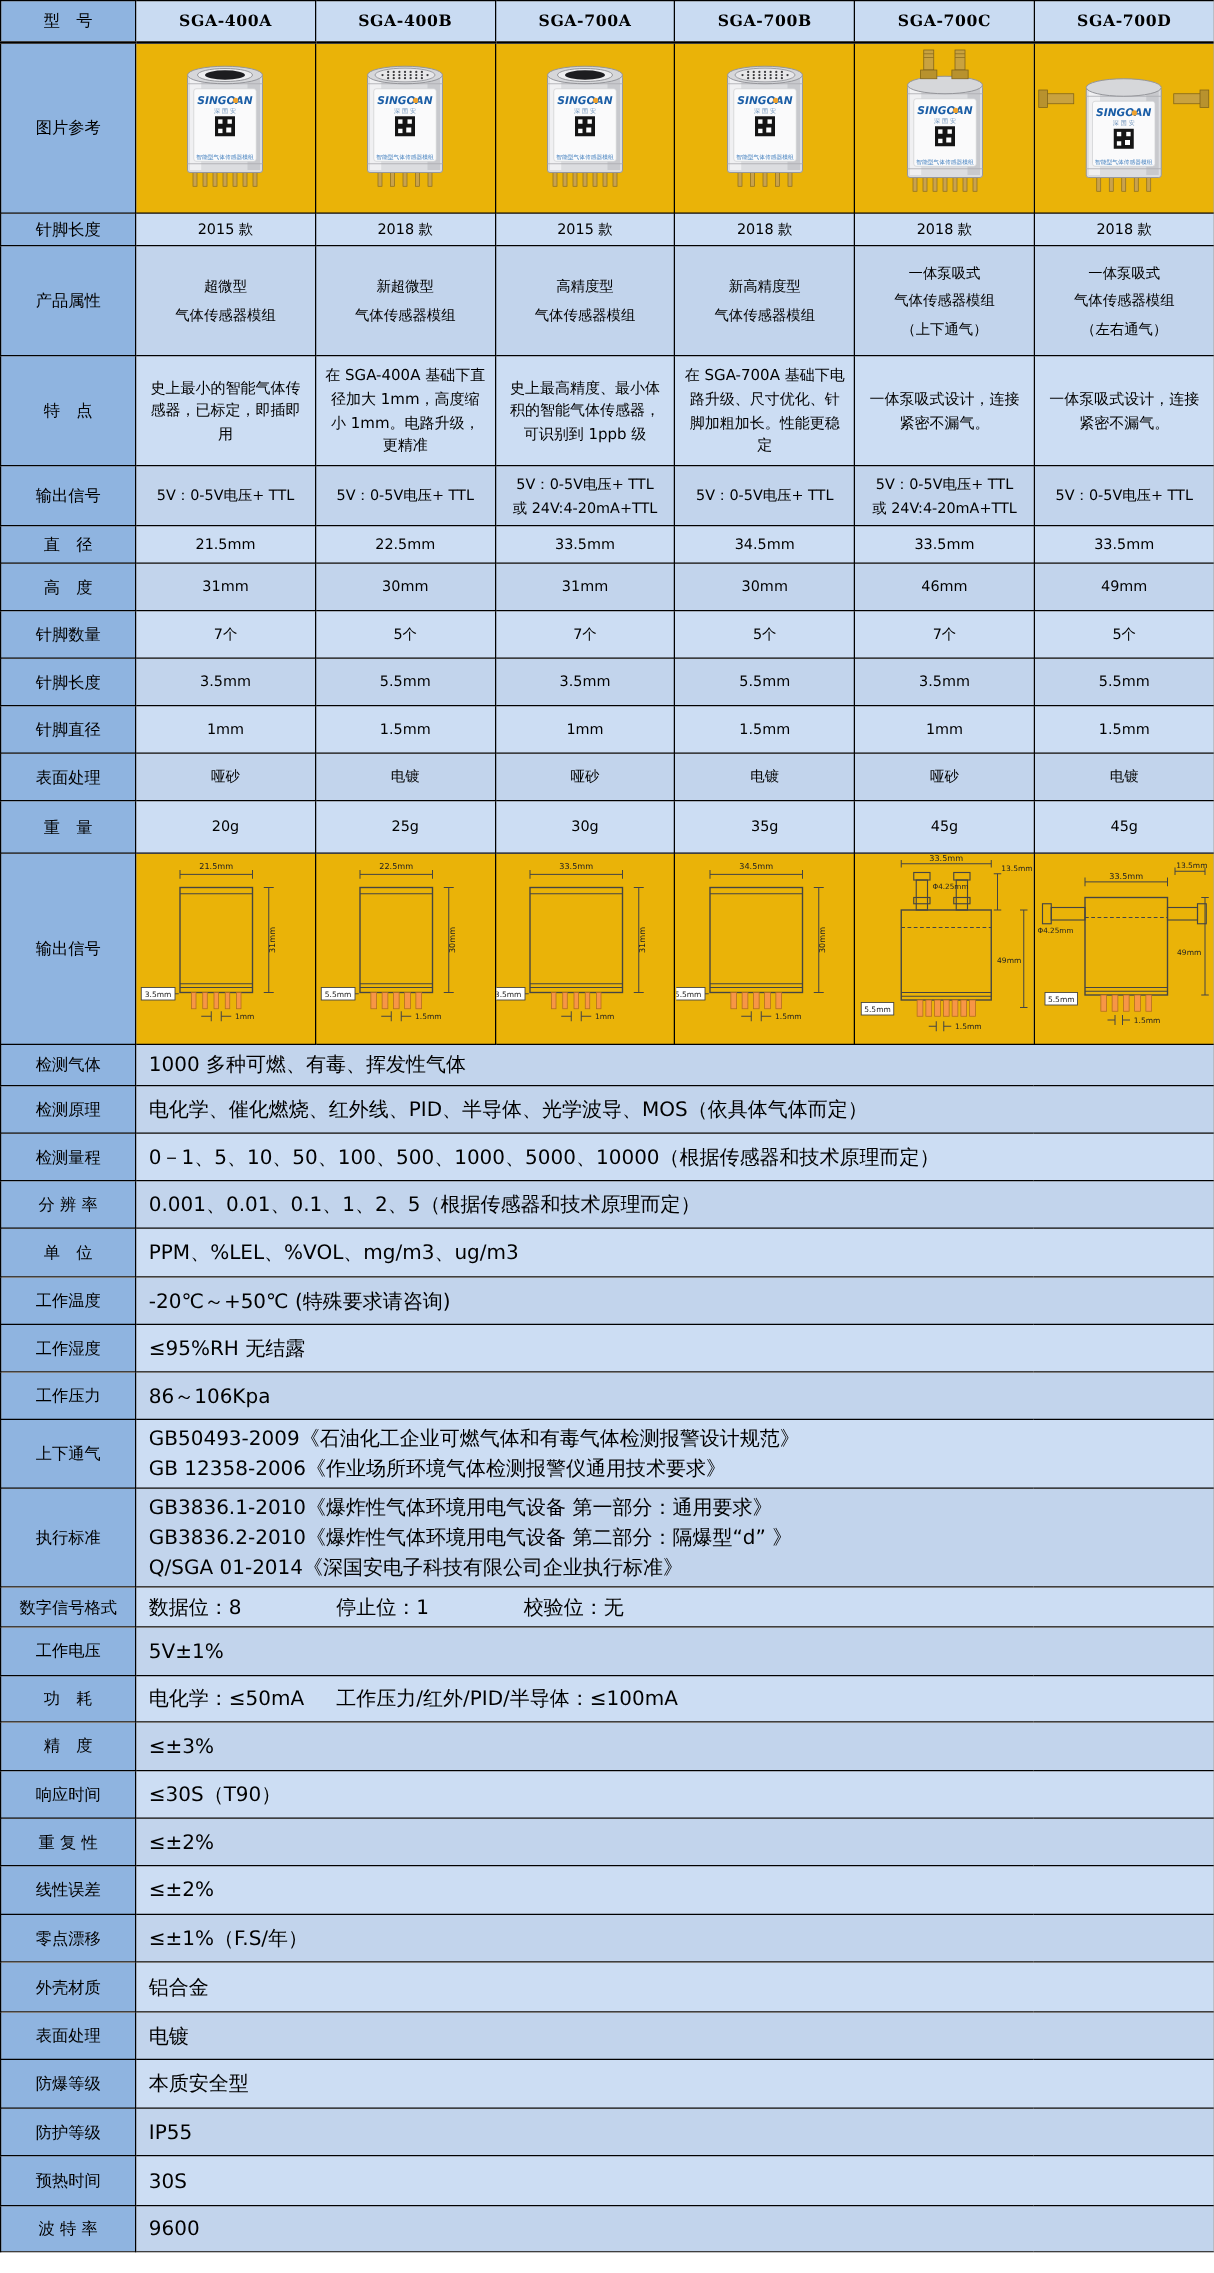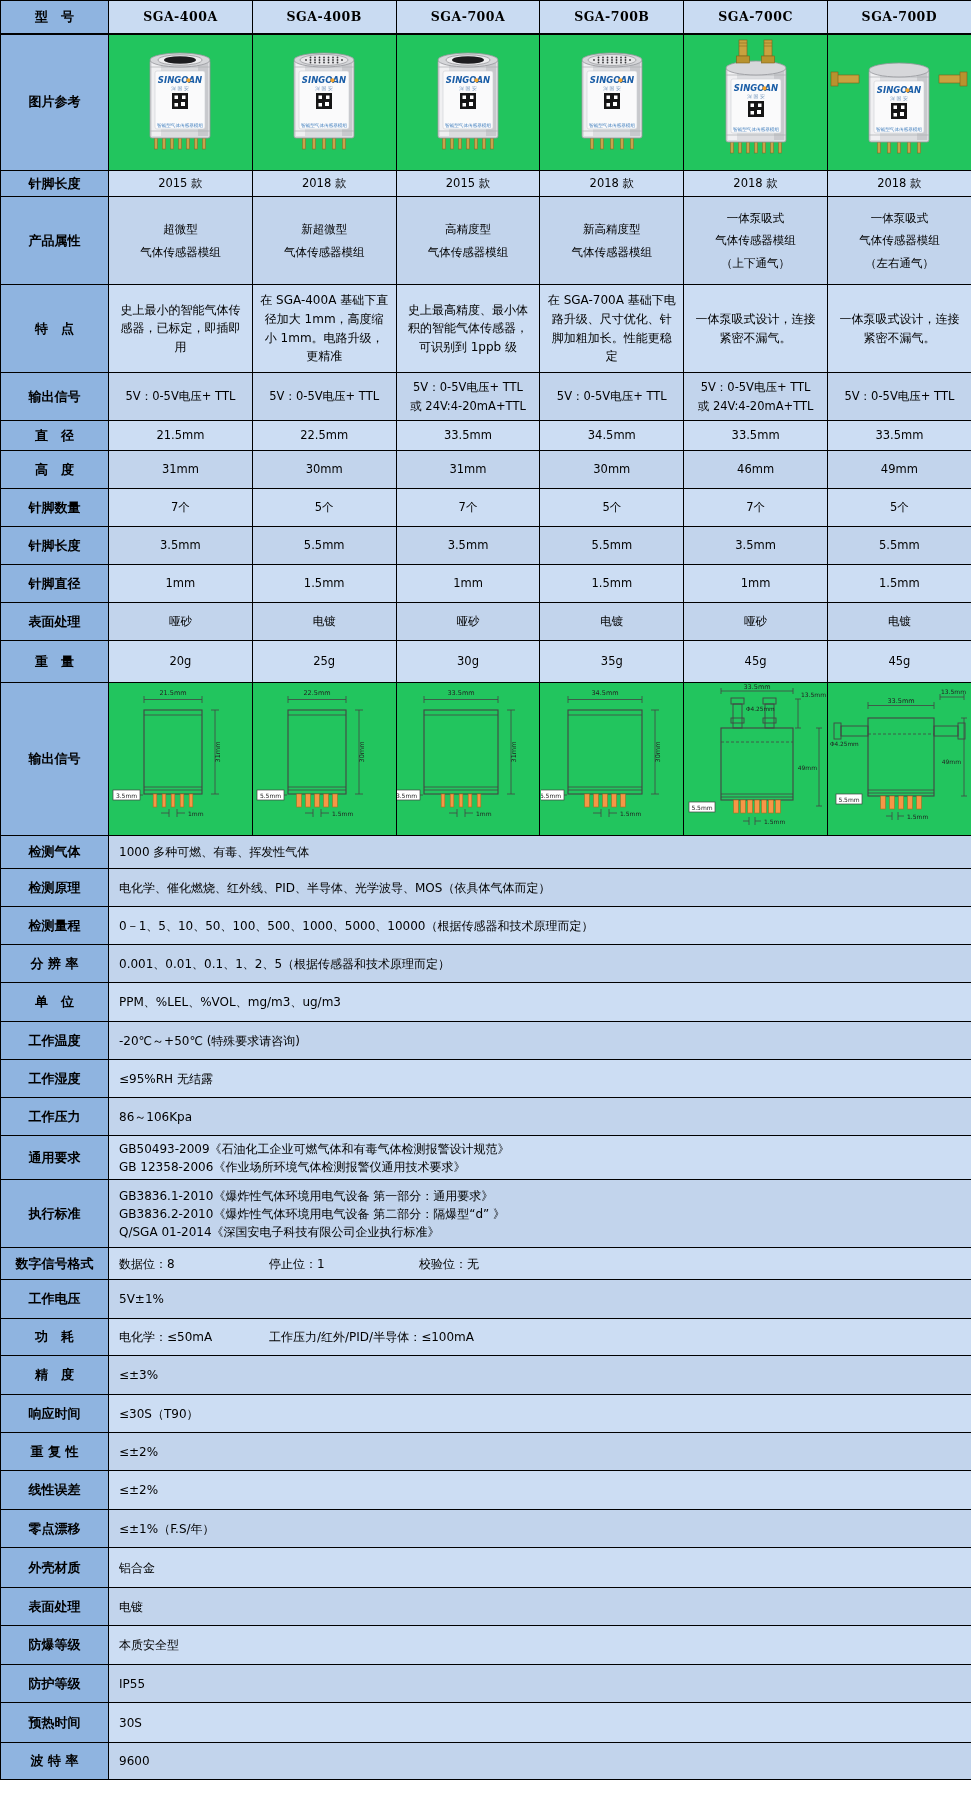--- a/index.html
+++ b/index.html
@@ -1,26 +1,26 @@
 <!DOCTYPE html>
 <html style="--lblbg: #8FB4E0; --hdbg: #C9DBF2; --rowa: #CCDDF3; --rowb: #C2D4EC;"><head>
 <meta charset="utf-8">
 <style>
   :root{--lblbg:#8FB4E0;--hdbg:#C9DBF2;--rowa:#CCDDF3;--rowb:#C2D4EC;}
   *{margin:0;padding:0;box-sizing:border-box;}
   body{width:971px;font-family:"DejaVu Sans","Liberation Sans",sans-serif;color:#000;background:#fff;}
   table{border-collapse:collapse;width:971px;table-layout:fixed;}
   td{border:1px solid #000;vertical-align:middle;overflow:hidden;}
-  .lbl{background:var(--lblbg);font-weight:bold;font-size:13px;text-align:center;padding:2px;}
+  .lbl{background:var(--lblbg);font-weight:normal;font-size:13px;text-align:center;padding:2px;}
   .hd{background:var(--hdbg);font-weight:bold;font-size:12.5px;text-align:center;
       font-family:"DejaVu Serif","Liberation Serif",serif;letter-spacing:0.5px;}
   .val{text-align:center;font-size:11.5px;padding:2px 5px;line-height:1.6;}
   .ra{background:var(--rowa);} .rb{background:var(--rowb);}
-  .photo,.diag{background:#22c55e;padding:0;text-align:right;}
-  .full{font-size:12px;text-align:left;padding:3px 10px;line-height:1.5;margin-left:40px;}
+  .photo,.diag{background:#eab308;padding:0;text-align:right;}
+  .full{font-size:16px;text-align:left;padding:3px 10px;line-height:1.5;margin-left:40px;}
   .seg{display:inline-block;min-width:140px;margin-right:10px;}
   tr.hrow td{border-bottom:2.5px solid #000;}
   svg{display:block;margin:0 auto;}
   .feat{font-size:12px;line-height:1.55;padding:3px 7px;}
   .tall div{line-height:1.95;}
 </style>
 </head>
 <body>
 
 <table>
@@ -746,21 +746,21 @@
           <div>≤95%RH 无结露</div>
         </td>
       </tr>
       <tr style="height:38px">
         <td class="lbl">工作压力</td>
         <td class="full rb" colspan="6">
           <div>86～106Kpa</div>
         </td>
       </tr>
       <tr style="height:44px">
-        <td class="lbl">通用要求</td>
+        <td class="lbl">上下通气</td>
         <td class="full ra" colspan="6">
           <div>GB50493-2009《石油化工企业可燃气体和有毒气体检测报警设计规范》</div>
           <div>GB 12358-2006《作业场所环境气体检测报警仪通用技术要求》</div>
         </td>
       </tr>
       <tr style="height:68px">
         <td class="lbl">执行标准</td>
         <td class="full rb" colspan="6">
           <div>GB3836.1-2010《爆炸性气体环境用电气设备 第一部分：通用要求》</div>
           <div>GB3836.2-2010《爆炸性气体环境用电气设备 第二部分：隔爆型“d” 》</div>

